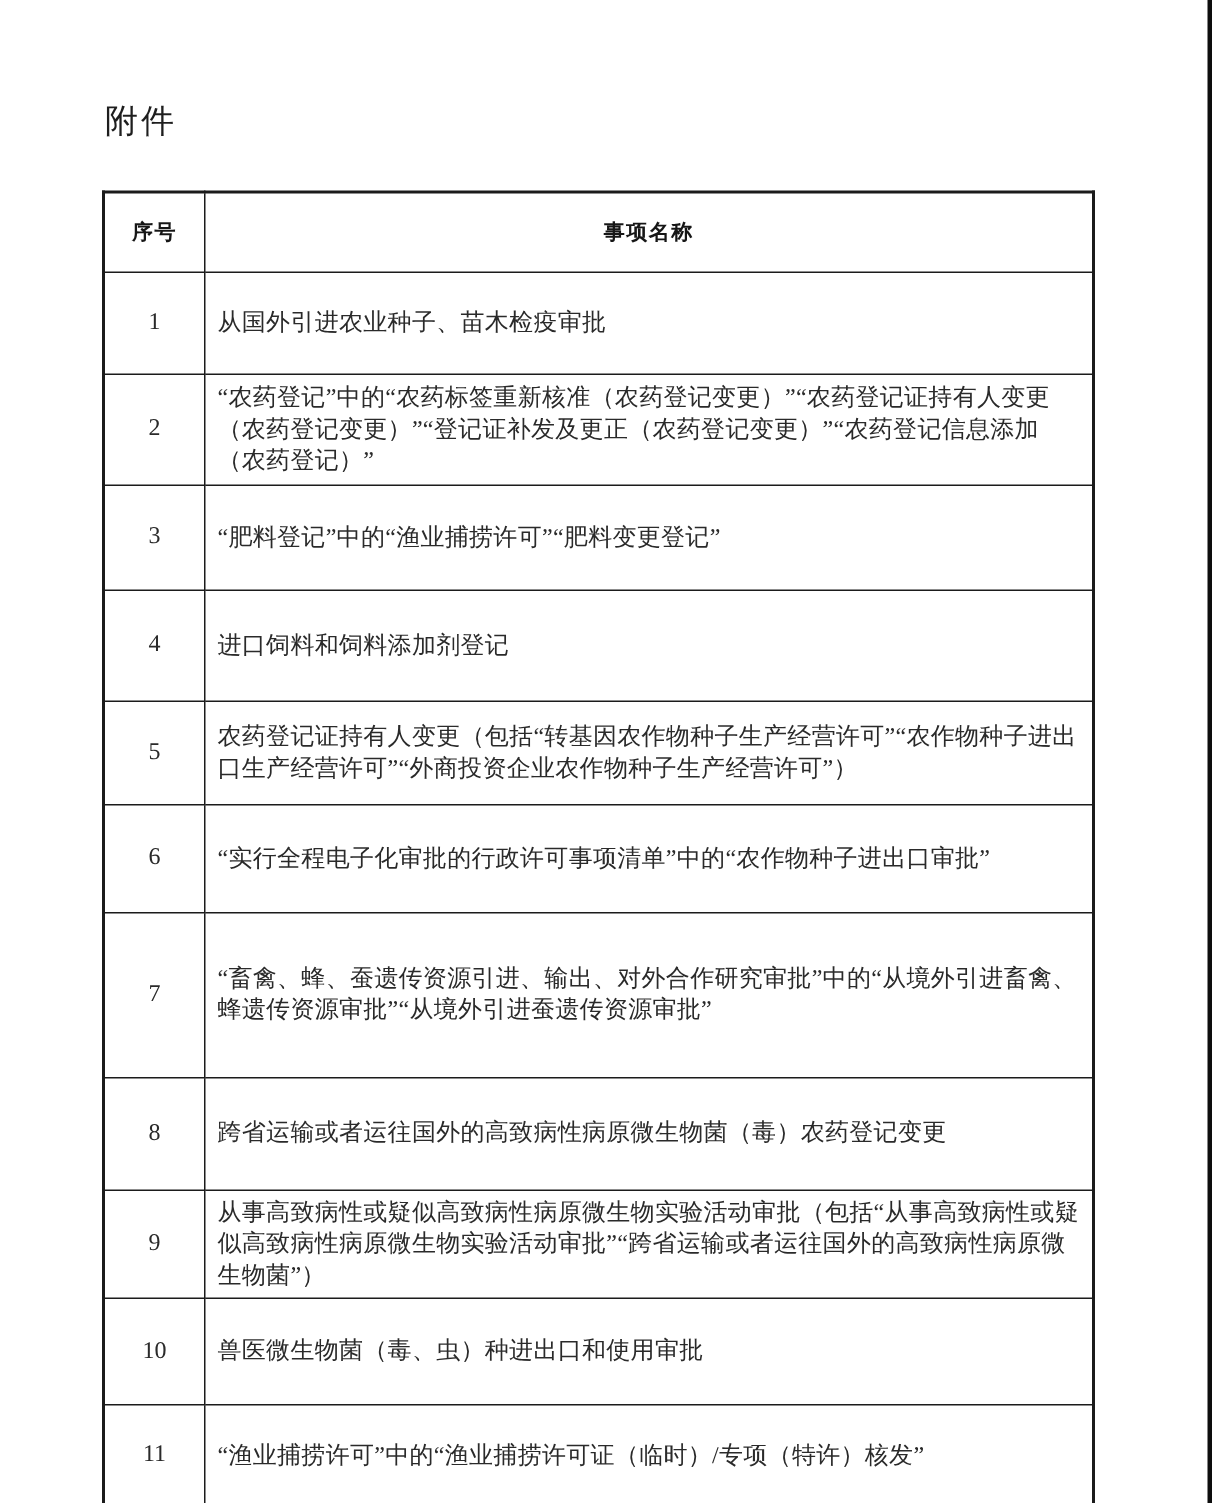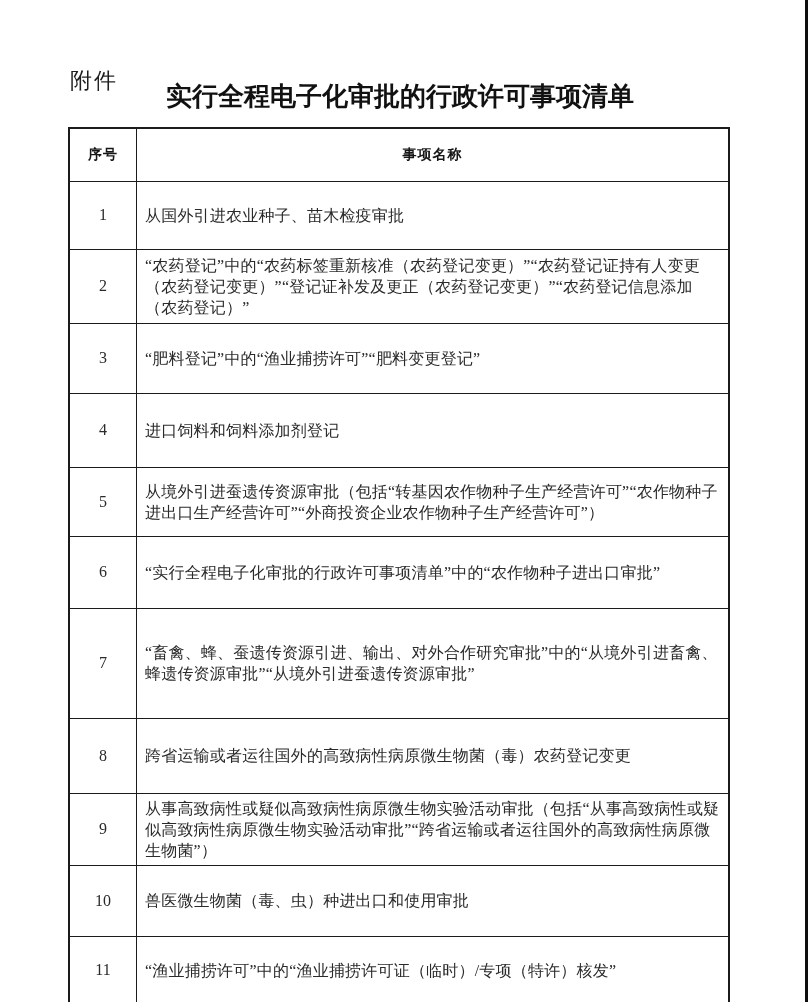--- a/index.html
+++ b/index.html
@@ -100,21 +100,20 @@
   tr.row-10 { height: 71px; }
   tr.row-11 { height: 69px; }
 </style>
 </head>
 <body>
 
 <div class="page">
 
   <div class="attachment">附件</div>
 
-  <h1 class="title">实行全程电子化审批的行政许可事项清单</h1>
 
   <table class="items">
     <thead>
       <tr>
         <th class="col-index">序号</th>
         <th class="col-name">事项名称</th>
       </tr>
     </thead>
     <tbody id="table-body">
         <tr class="row-1">
@@ -128,21 +127,21 @@
         <tr class="row-3">
           <td class="col-index">3</td>
           <td class="col-name">“肥料登记”中的“渔业捕捞许可”“肥料变更登记”</td>
         </tr>
         <tr class="row-4">
           <td class="col-index">4</td>
           <td class="col-name">进口饲料和饲料添加剂登记</td>
         </tr>
         <tr class="row-5">
           <td class="col-index">5</td>
-          <td class="col-name">从境外引进蚕遗传资源审批（包括“转基因农作物种子生产经营许可”“农作物种子进出口生产经营许可”“外商投资企业农作物种子生产经营许可”）</td>
+          <td class="col-name">农药登记证持有人变更（包括“转基因农作物种子生产经营许可”“农作物种子进出口生产经营许可”“外商投资企业农作物种子生产经营许可”）</td>
         </tr>
         <tr class="row-6">
           <td class="col-index">6</td>
           <td class="col-name">“实行全程电子化审批的行政许可事项清单”中的“农作物种子进出口审批”</td>
         </tr>
         <tr class="row-7">
           <td class="col-index">7</td>
           <td class="col-name">“畜禽、蜂、蚕遗传资源引进、输出、对外合作研究审批”中的“从境外引进畜禽、蜂遗传资源审批”“从境外引进蚕遗传资源审批”</td>
         </tr>
         <tr class="row-8">

